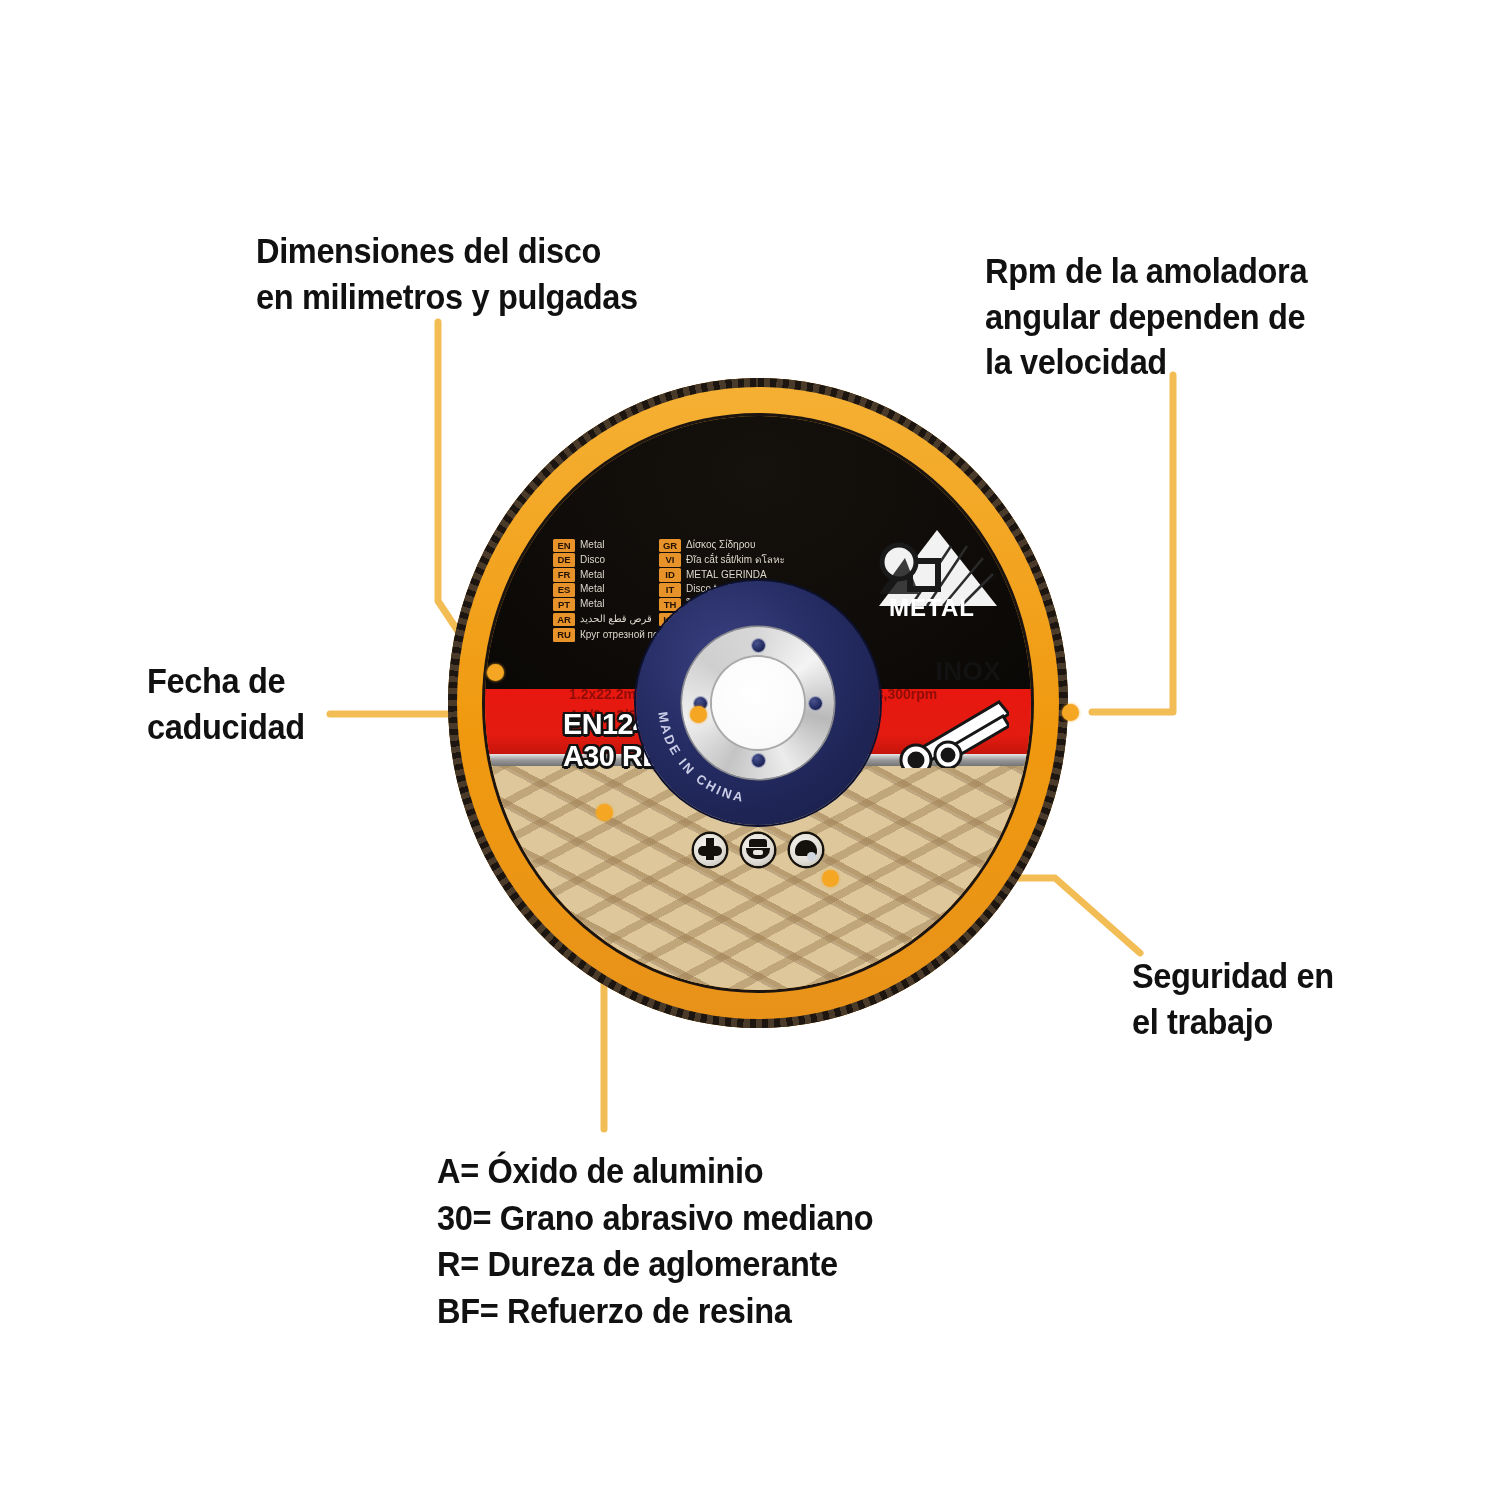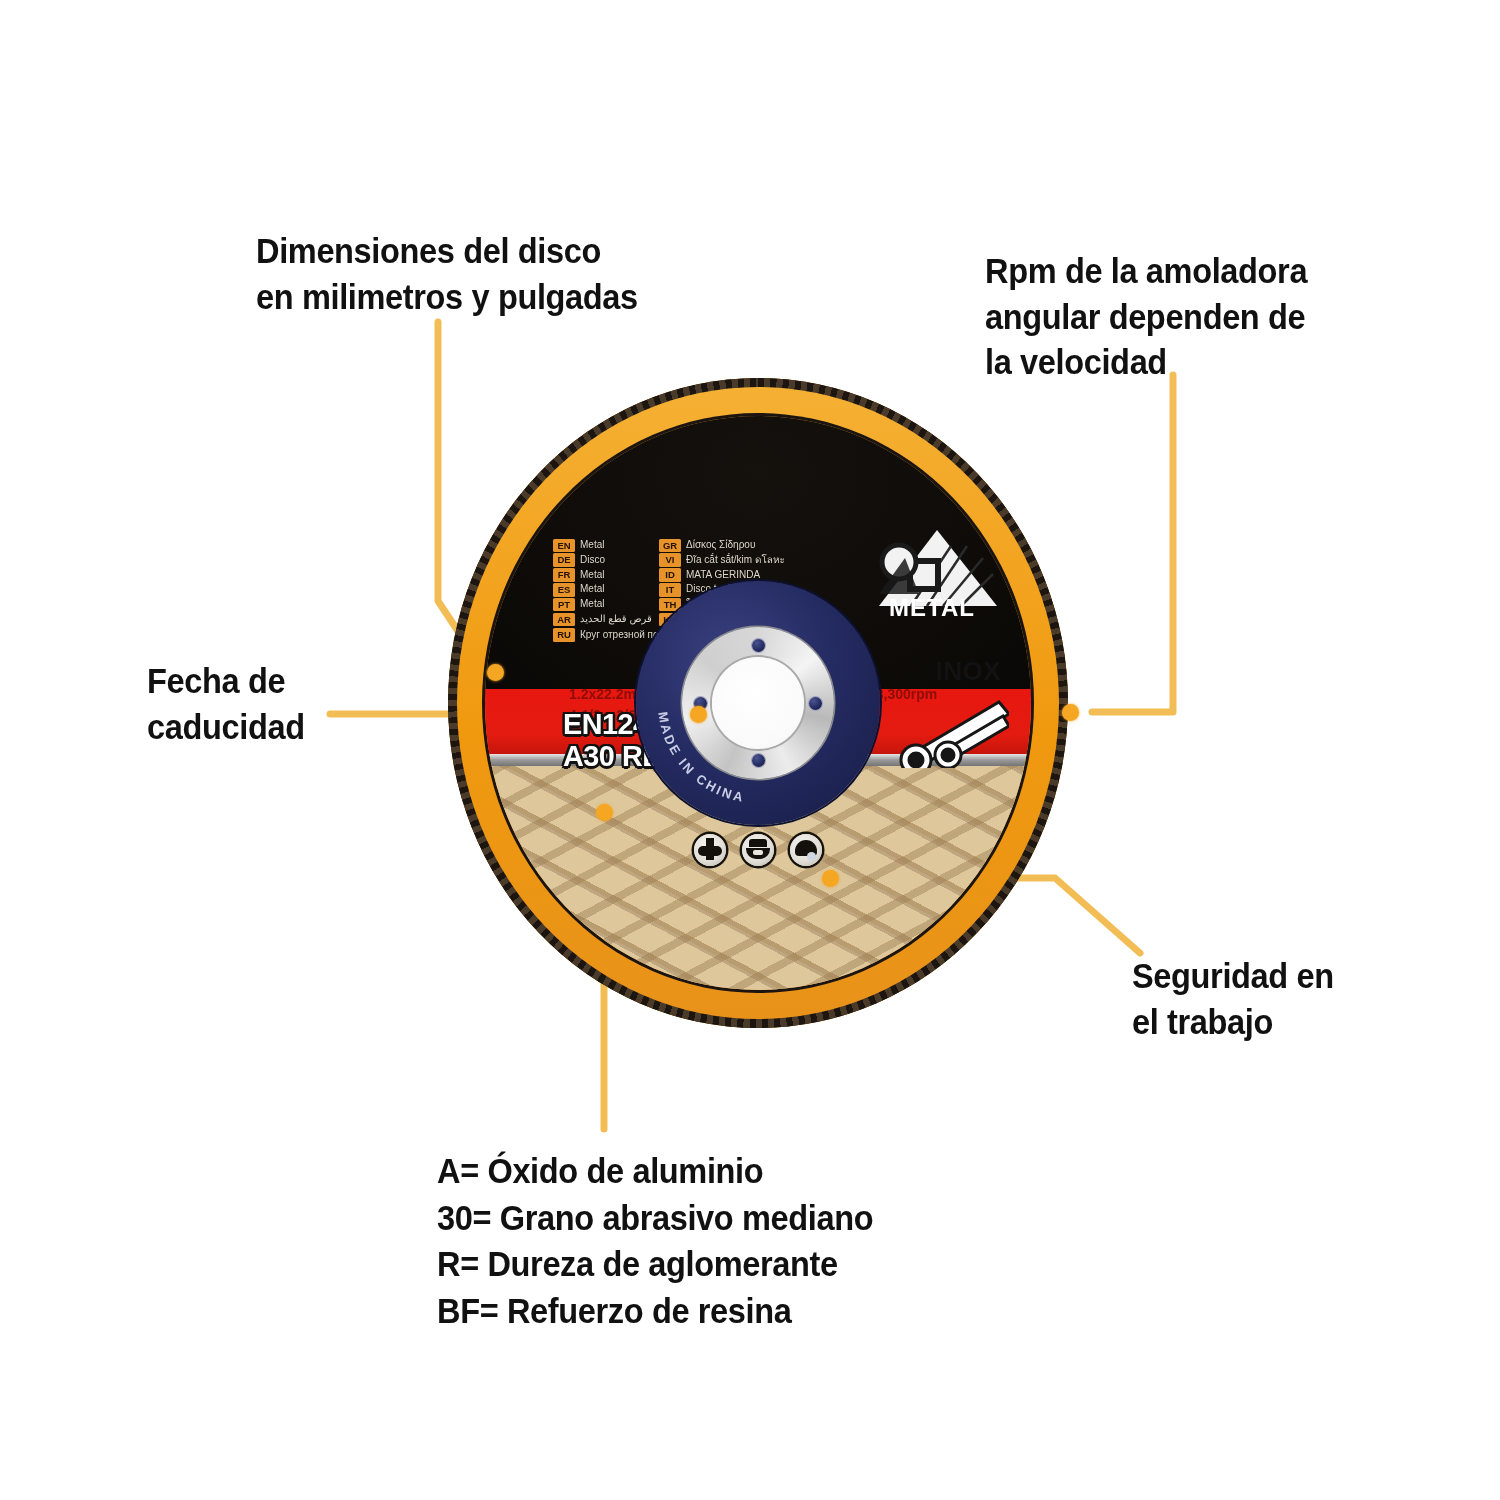--- a/index.html
+++ b/index.html
@@ -259,21 +259,21 @@
                 <span class="lang-txt">Đĩa cắt sắt/kim ดโลหะ</span>
               </span>
           </div>
           <div class="lang-row">
             <span class="lang-col c1">
                 <span class="tag">FR</span>
                 <span class="lang-txt">Metal</span>
               </span>
             <span class="lang-col">
                 <span class="tag">ID</span>
-                <span class="lang-txt">MATA GERINDA</span>
+                <span class="lang-txt">METAL GERINDA</span>
               </span>
           </div>
           <div class="lang-row">
             <span class="lang-col c1">
                 <span class="tag">ES</span>
                 <span class="lang-txt">Metal</span>
               </span>
             <span class="lang-col">
                 <span class="tag">IT</span>
                 <span class="lang-txt">Disco taglio metallo</span>

